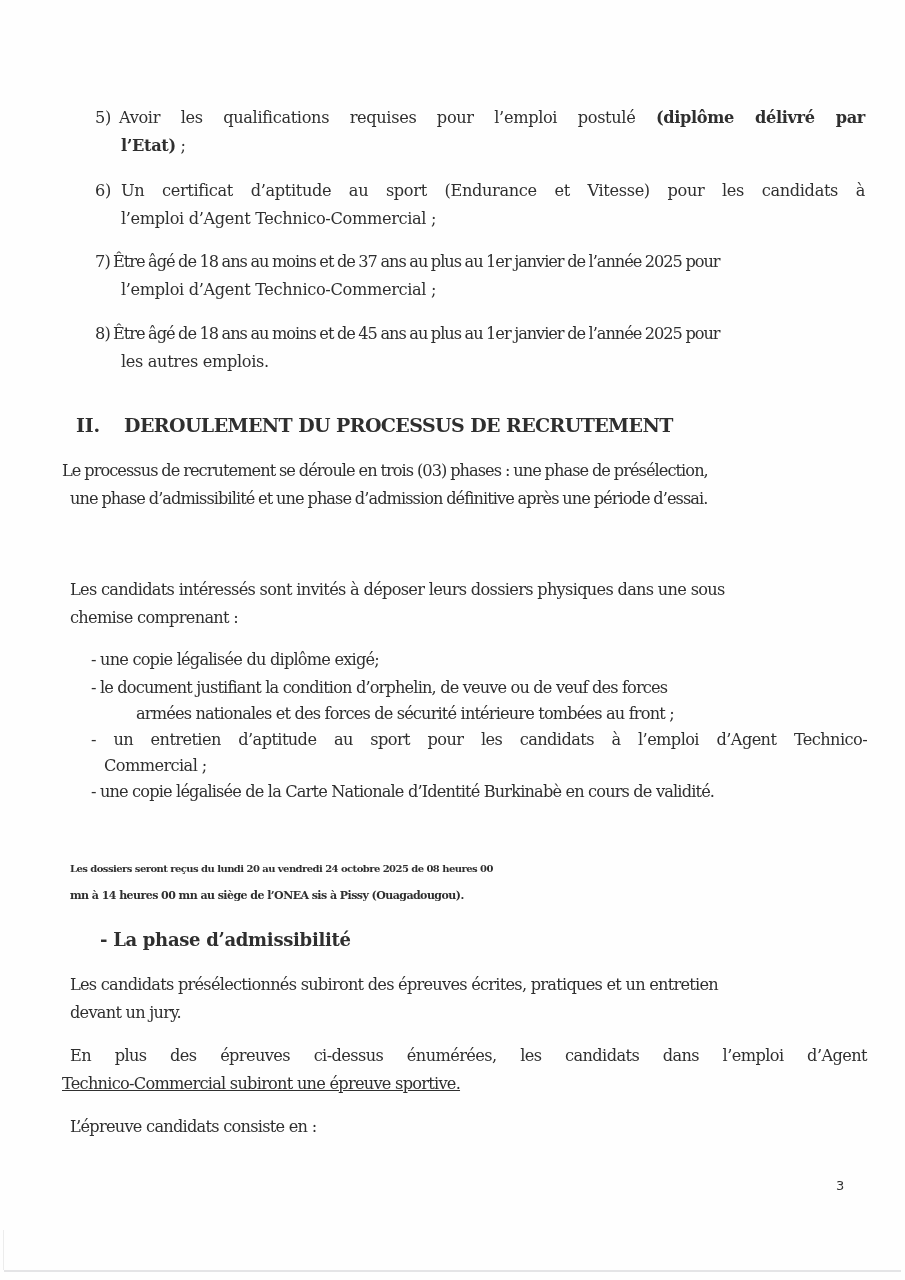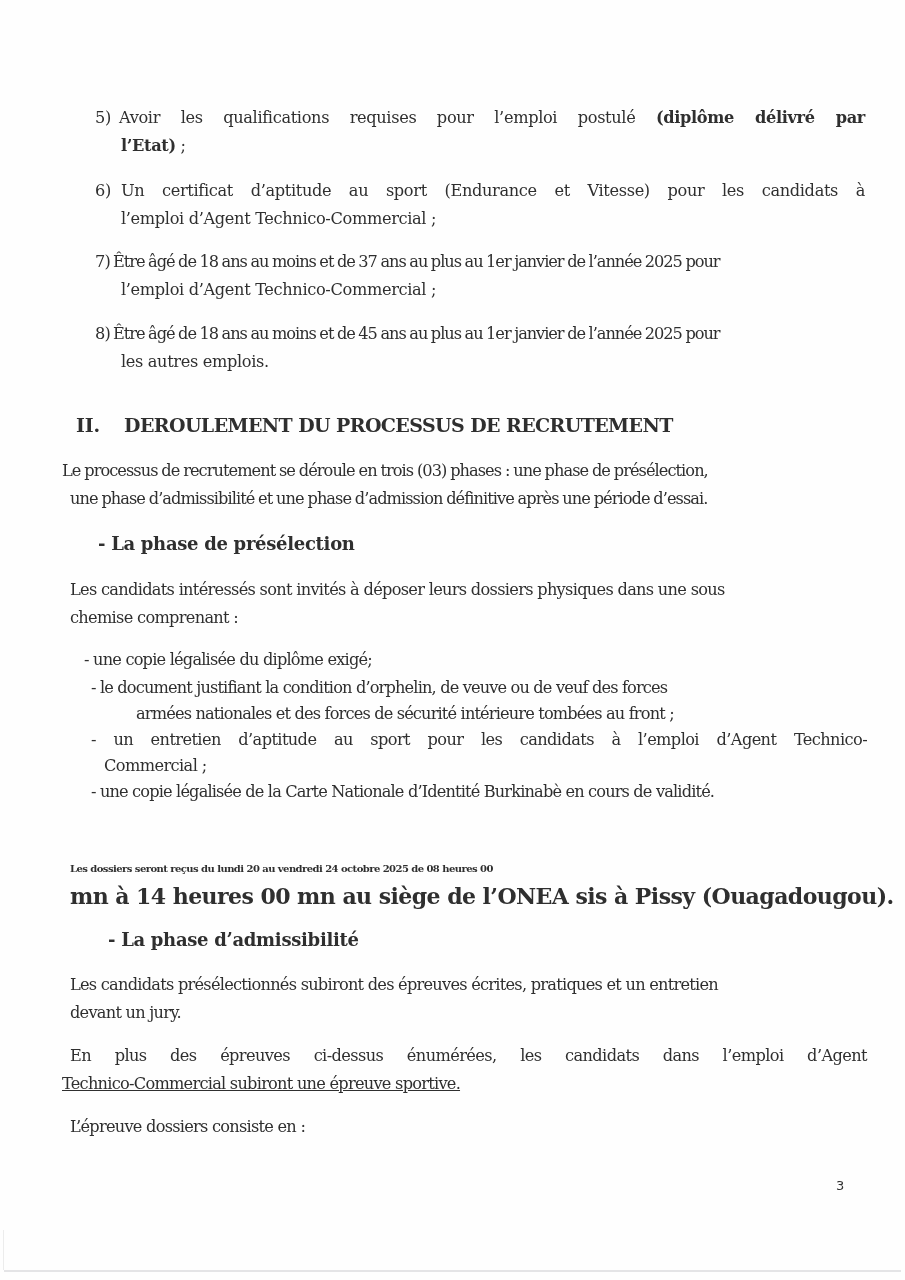--- a/index.html
+++ b/index.html
@@ -50,50 +50,49 @@
   <div>
     <span class="t h" style="left:76px;top:411px;">II.</span>
     <span class="t h" style="left:124px;top:411px;letter-spacing:-0.6px;">DEROULEMENT DU PROCESSUS DE RECRUTEMENT</span>
   </div>
 
   <div>
     <div class="t" style="left:62px;top:457px;letter-spacing:-0.95px;word-spacing:-0.4px;">Le processus de recrutement se déroule en trois (03) phases : une phase de présélection,</div>
     <div class="t" style="left:70px;top:485px;letter-spacing:-0.95px;word-spacing:-0.4px;">une phase d’admissibilité et une phase d’admission définitive après une période d’essai.</div>
   </div>
 
-  <div class="t sub" style="left:98px;top:530px;">- La phase de présélection</div>
 
   <div>
     <div class="t" style="left:70px;top:576px;letter-spacing:-0.7px;">Les candidats intéressés sont invités à déposer leurs dossiers physiques dans une sous</div>
     <div class="t" style="left:70px;top:604px;letter-spacing:-0.7px;">chemise comprenant :</div>
   </div>
 
   <div>
-    <div class="t" style="left:84px;top:646px;letter-spacing:-0.8px;">- une copie légalisée du diplôme exigé;</div>
+    <div class="t" style="left:91px;top:646px;letter-spacing:-0.8px;">- une copie légalisée du diplôme exigé;</div>
     <div class="t" style="left:91px;top:674px;letter-spacing:-0.85px;">- le document justifiant la condition d’orphelin, de veuve ou de veuf des forces</div>
     <div class="t" style="left:104px;top:700px;letter-spacing:-0.85px;margin-left:32px;">armées nationales et des forces de sécurité intérieure tombées au front ;</div>
     <div class="t just" style="left:91px;top:726px;width:776px;letter-spacing:-0.6px;">- un entretien d’aptitude au sport pour les candidats à l’emploi d’Agent Technico-</div>
     <div class="t" style="left:104px;top:752px;letter-spacing:-0.6px;">Commercial ;</div>
     <div class="t" style="left:91px;top:778px;letter-spacing:-0.85px;">- une copie légalisée de la Carte Nationale d’Identité Burkinabè en cours de validité.</div>
   </div>
 
   <div>
     <div class="t b" style="left:70px;top:855px;font-size:10px;letter-spacing:-0.55px;">Les dossiers seront reçus du lundi 20 au vendredi 24 octobre 2025 de 08 heures 00</div>
-    <div class="t b" style="left:70px;top:882px;font-size:22px;letter-spacing:-0.55px;">mn à 14 heures 00 mn au siège de l’ONEA sis à Pissy (Ouagadougou).</div>
+    <div class="t b" style="left:70px;top:882px;font-size:11px;letter-spacing:-0.55px;">mn à 14 heures 00 mn au siège de l’ONEA sis à Pissy (Ouagadougou).</div>
   </div>
 
-  <div class="t sub" style="left:108px;top:926px;">- La phase d’admissibilité</div>
+  <div class="t sub" style="left:100px;top:926px;">- La phase d’admissibilité</div>
 
   <div>
     <div class="t" style="left:70px;top:971px;letter-spacing:-0.75px;">Les candidats présélectionnés subiront des épreuves écrites, pratiques et un entretien</div>
     <div class="t" style="left:70px;top:999px;letter-spacing:-0.75px;">devant un jury.</div>
   </div>
   <div>
     <div class="t just" style="left:70px;top:1042px;width:797px;letter-spacing:-0.6px;">En plus des épreuves ci-dessus énumérées, les candidats dans l’emploi d’Agent</div>
     <div class="t" style="left:62px;top:1070px;letter-spacing:-0.75px;text-decoration:underline;">Technico-Commercial subiront une épreuve sportive.</div>
   </div>
-  <div class="t" style="left:70px;top:1113px;letter-spacing:-0.75px;">L’épreuve dossiers consiste en :</div>
+  <div class="t" style="left:70px;top:1113px;letter-spacing:-0.75px;">L’épreuve candidats consiste en :</div>
 
   <div class="pagenum">3</div>
 
   <div class="left-line"></div>
   <div class="bottom-line"></div>
 </div>
 
 </body></html>

